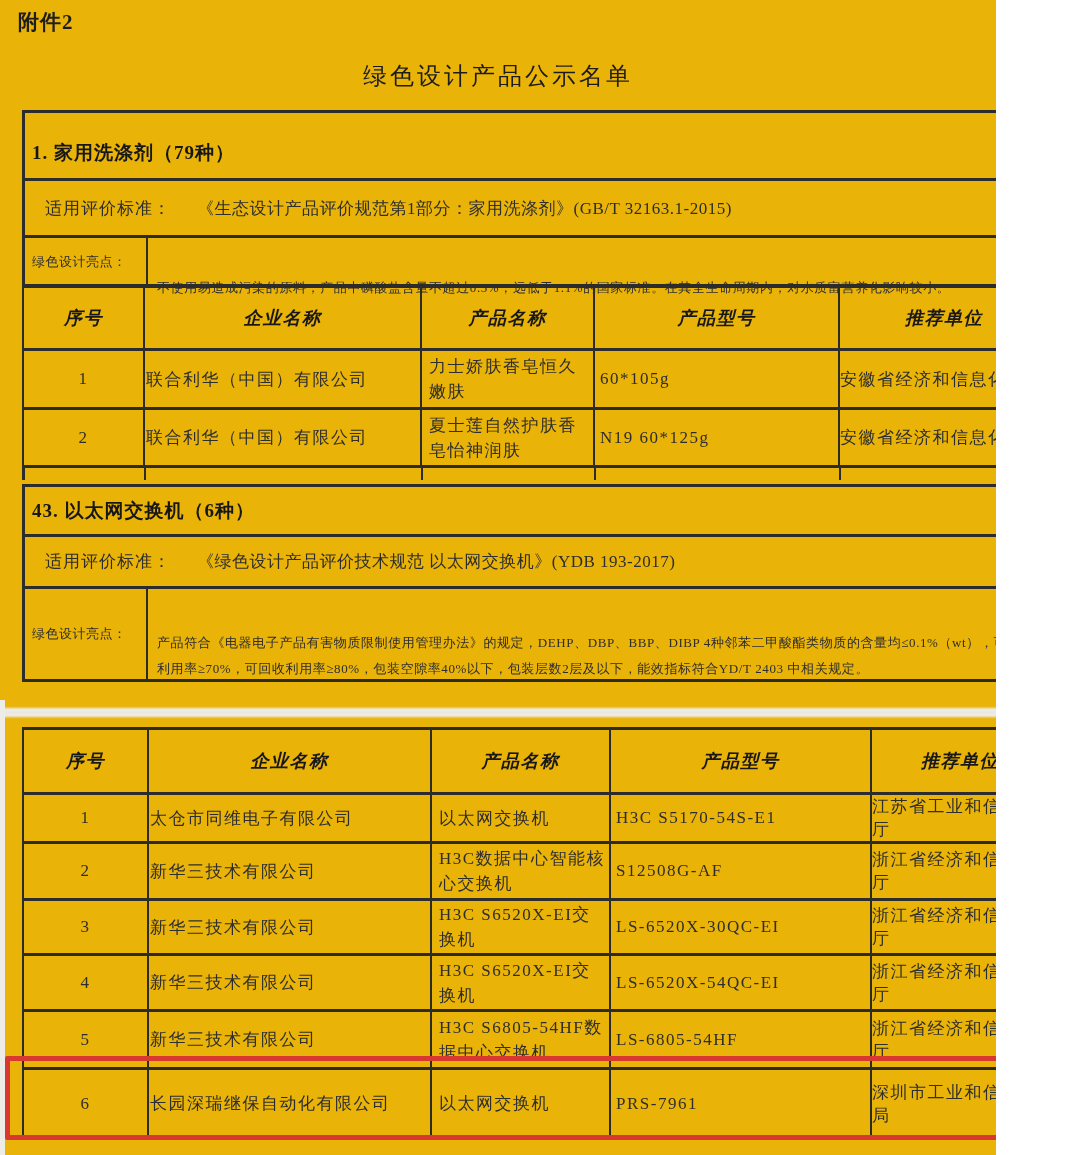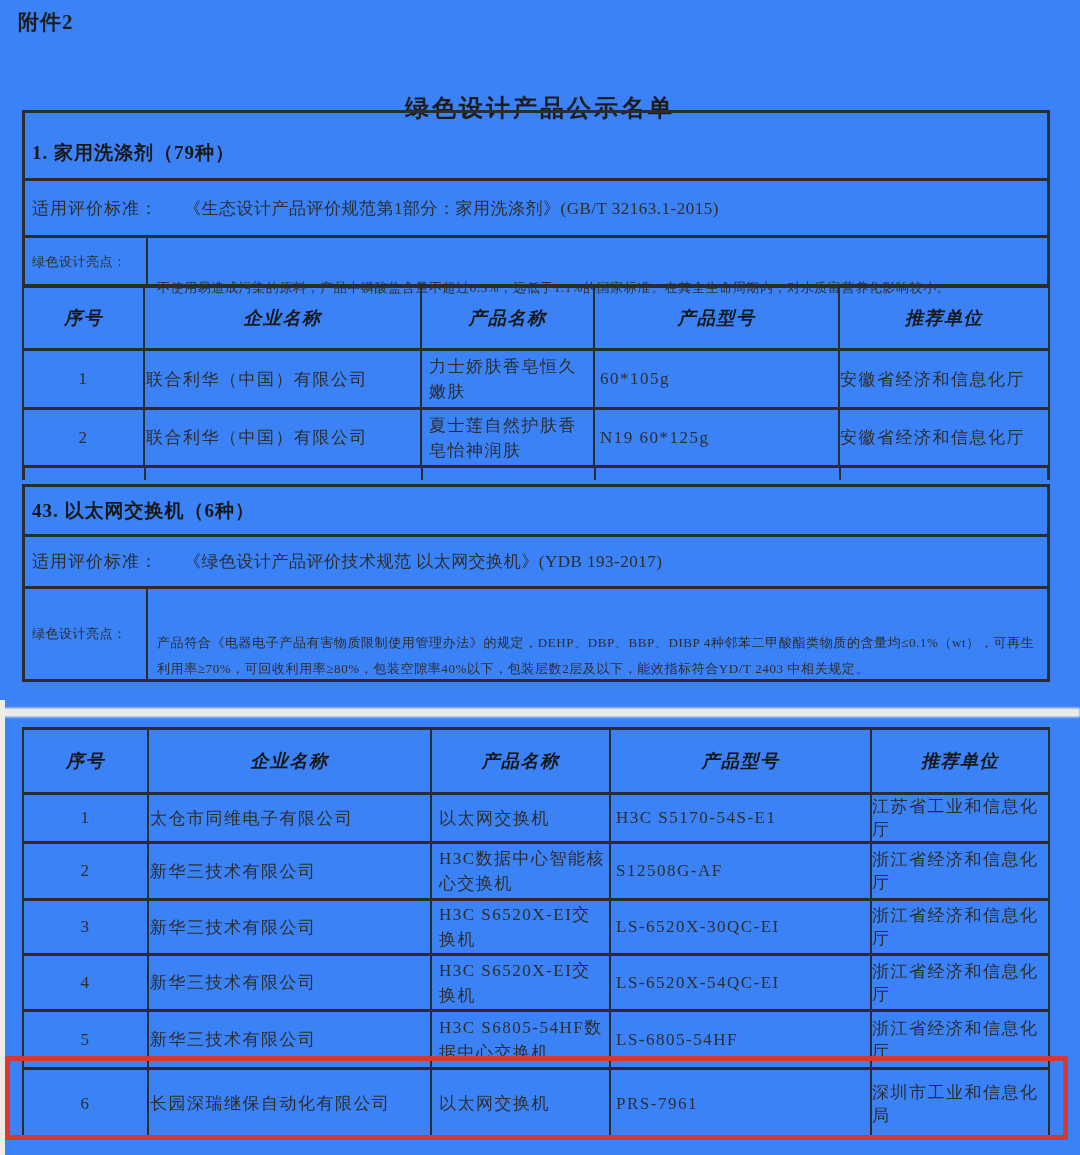--- a/index.html
+++ b/index.html
@@ -1,50 +1,49 @@
 <!DOCTYPE html>
 <html><head>
 <meta charset="utf-8">
 <style>
   * { margin:0; padding:0; box-sizing:border-box; }
   html,body { background:#ffffff; }
   body { font-family:"Liberation Serif","DejaVu Serif",serif; color:#2e2e2e; }
 
   .page {
     position:relative;
-    width:1080px; height:1155px;
-    background:#3b82f6;
+    width:996px; height:1155px;
+    background:#eab308;
     overflow:hidden;
   }
 
   .attachment {
     position:absolute; top:8px; left:18px;
     font-size:21px; font-weight:bold; color:#1e1e1e;
     letter-spacing:1px;
   }
   .doc-title {
     position:absolute; top:60px; left:0; width:100%;
     text-align:center;
-    font-size:24px; font-weight:bold; color:#1c1c1c;
+    font-size:24px; font-weight:normal; color:#1c1c1c;
     letter-spacing:3px;
-    margin-top:32px;
   }
 
   
   .info-table {
     position:absolute; left:22px; width:1028px;
     border:3px solid #2c2c2c;
   }
   .info-row { position:relative; display:flex; align-items:center; }
   .info-row + .info-row { border-top:3px solid #2c2c2c; }
   .heading-row {
     font-size:19px; font-weight:bold; color:#171717;
     padding-left:7px; letter-spacing:1px;
   }
-  .std-row { font-size:17px; padding-left:7px; letter-spacing:1px; }
+  .std-row { font-size:17px; padding-left:20px; letter-spacing:1px; }
   .std-row .std-text { margin-left:26px; letter-spacing:0.5px; }
   .hl-row { font-size:13px; align-items:stretch; }
   .hl-row .hl-label {
     width:123px; flex:0 0 123px;
     display:flex; align-items:center; padding-left:7px;
     border-right:2px solid #2c2c2c;
     letter-spacing:0.5px;
   }
   .hl-row .hl-text {
     flex:1; display:flex; align-items:center;

